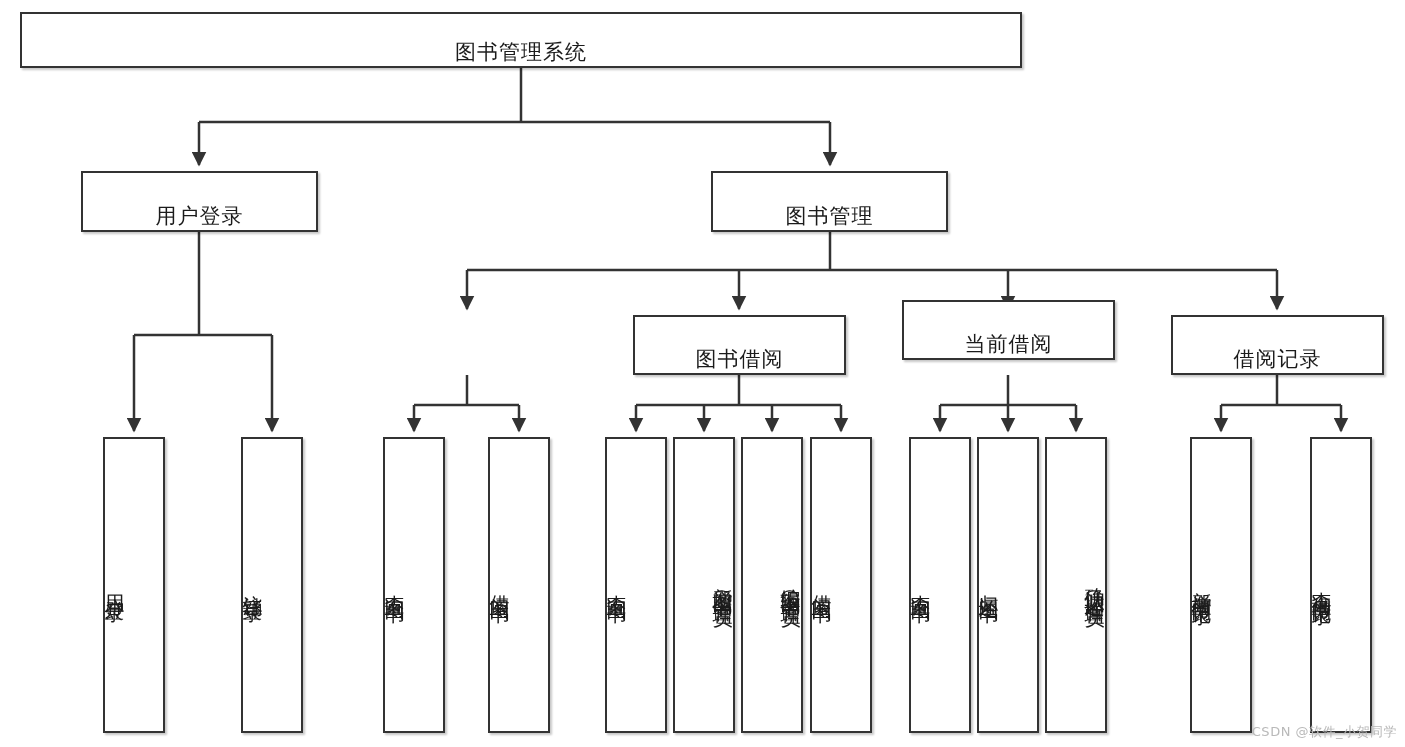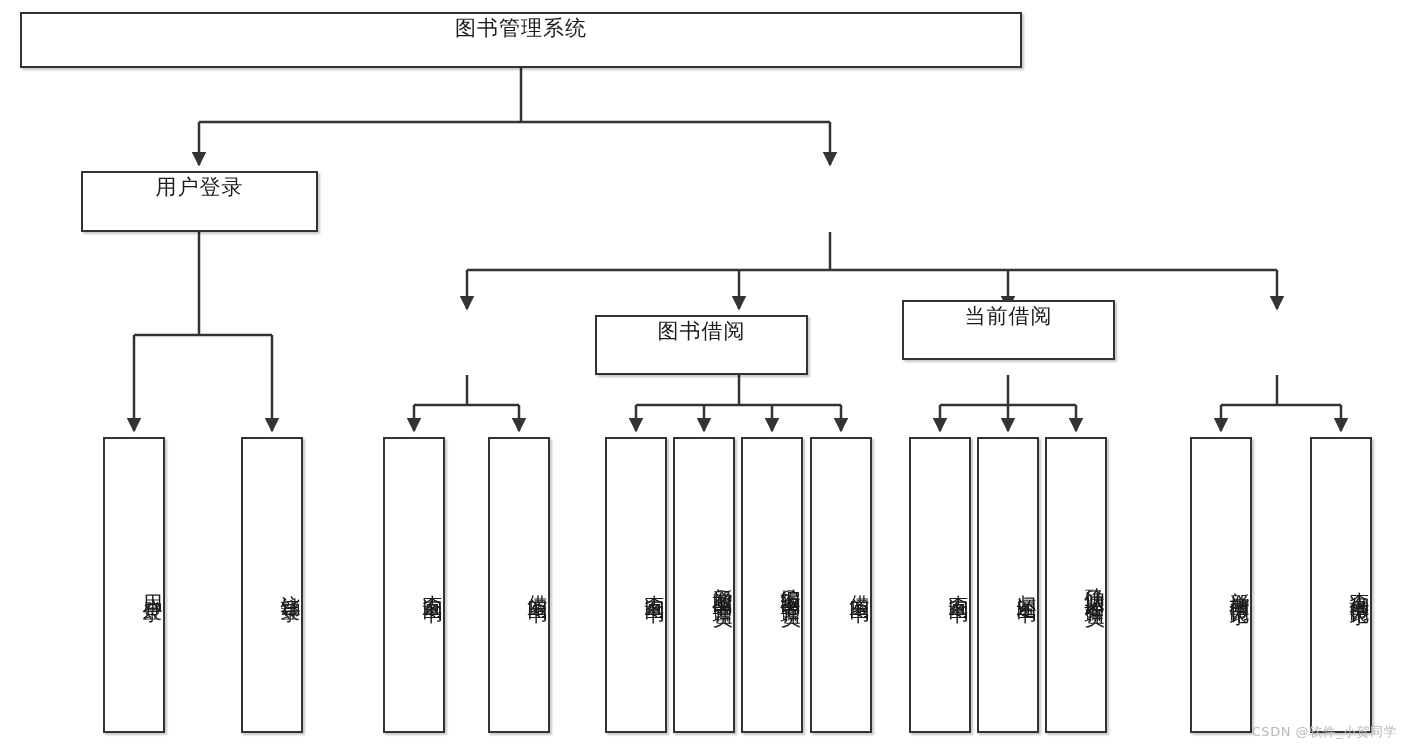--- a/index.html
+++ b/index.html
@@ -26,21 +26,21 @@
     height: 747px;
     pointer-events: none;
   }
   .node {
     position: absolute;
     box-sizing: border-box;
     background: #ffffff;
     border: 2px solid #333333;
     box-shadow: 2px 2px 2px rgba(0,0,0,0.22);
     display: flex;
-    align-items: flex-start;
+    align-items: flex-end;
     justify-content: center;
     color: #1b1b1b;
   }
   .node.horiz {
     writing-mode: horizontal-tb;
     font-size: 21px;
     letter-spacing: 1px;
   }
   .node.vert {
     writing-mode: vertical-rl;
@@ -131,30 +131,36 @@
   </svg>
 
   <div class="node horiz" style="left:20px; top:12px; width:1002px; height:56px;">
     <span class="htext">图书管理系统</span>
   </div>
 
   <div class="node horiz" style="left:81px; top:171px; width:237px; height:61px;">
     <span class="htext">用户登录</span>
   </div>
 
-
-
-  <div class="node horiz" style="left:595px; top:315px; width:213px; height:60px;font-family:Liberation Mono, monospace;">
+  <div class="node horiz" style="left:711px; top:171px; width:237px; height:61px;">
+    <span class="htext">图书管理</span>
+  </div>
+
+
+  <div class="node horiz" style="left:633px; top:315px; width:213px; height:60px;font-family:Liberation Mono, monospace;">
     <span class="htext">图书借阅</span>
   </div>
 
   <div class="node horiz" style="left:902px; top:300px; width:213px; height:60px;">
     <span class="htext">当前借阅</span>
   </div>
 
+  <div class="node horiz" style="left:1171px; top:315px; width:213px; height:60px;">
+    <span class="htext">借阅记录</span>
+  </div>
 
   <div class="node vert" style="left:103px; top:437px; width:62px; height:296px;">
     <span class="vtext">用户登录</span>
   </div>
 
   <div class="node vert" style="left:241px; top:437px; width:62px; height:296px;">
     <span class="vtext">注销登录</span>
   </div>
 
   <div class="node vert" style="left:383px; top:437px; width:62px; height:296px;">

